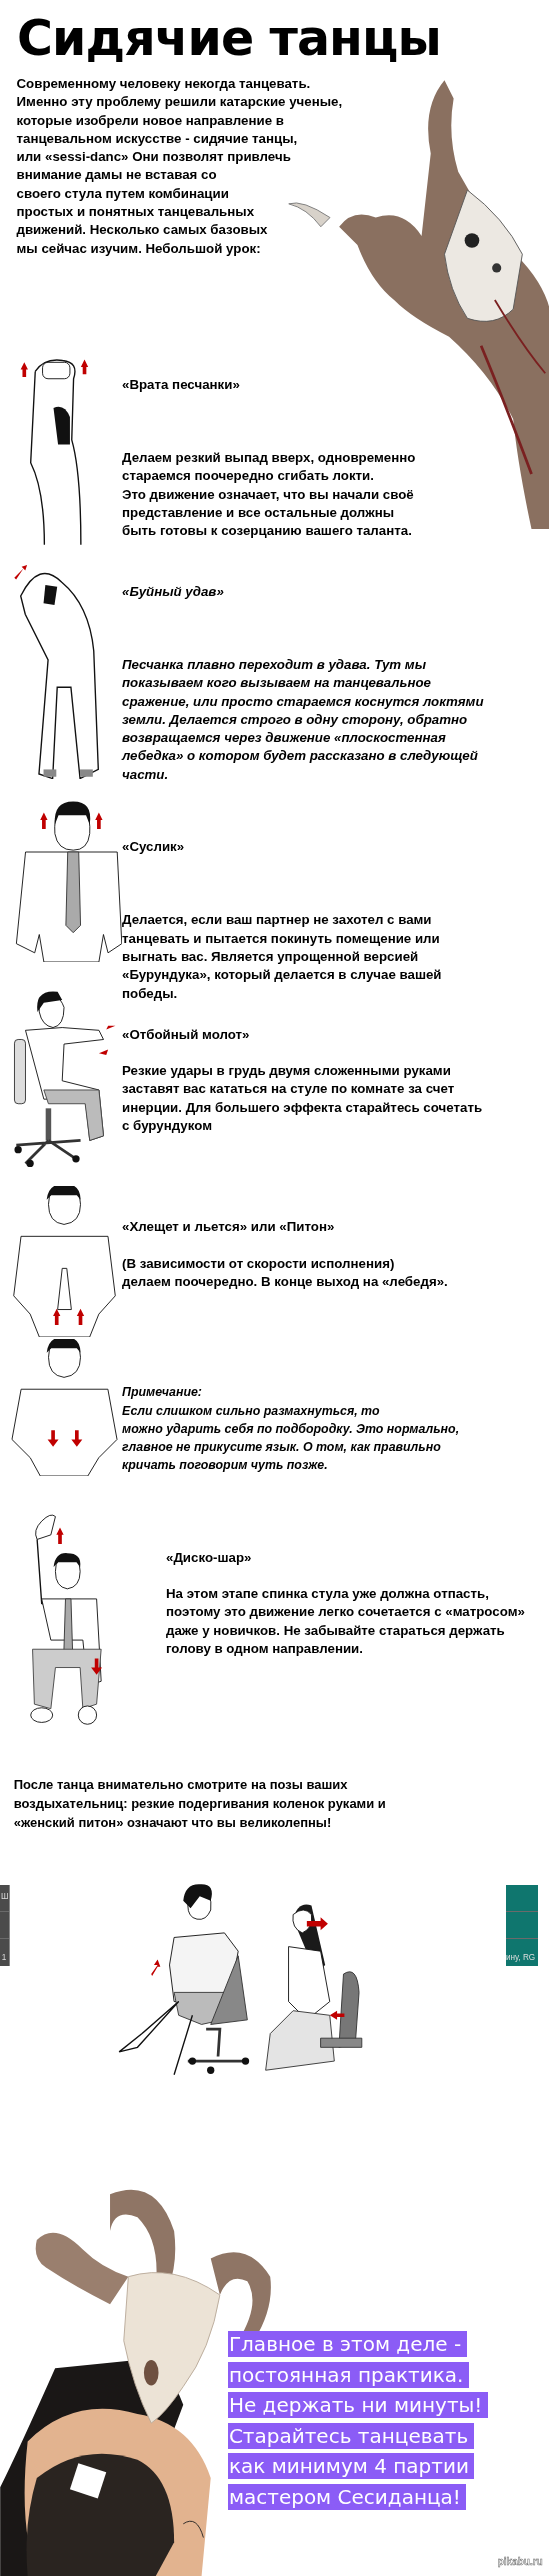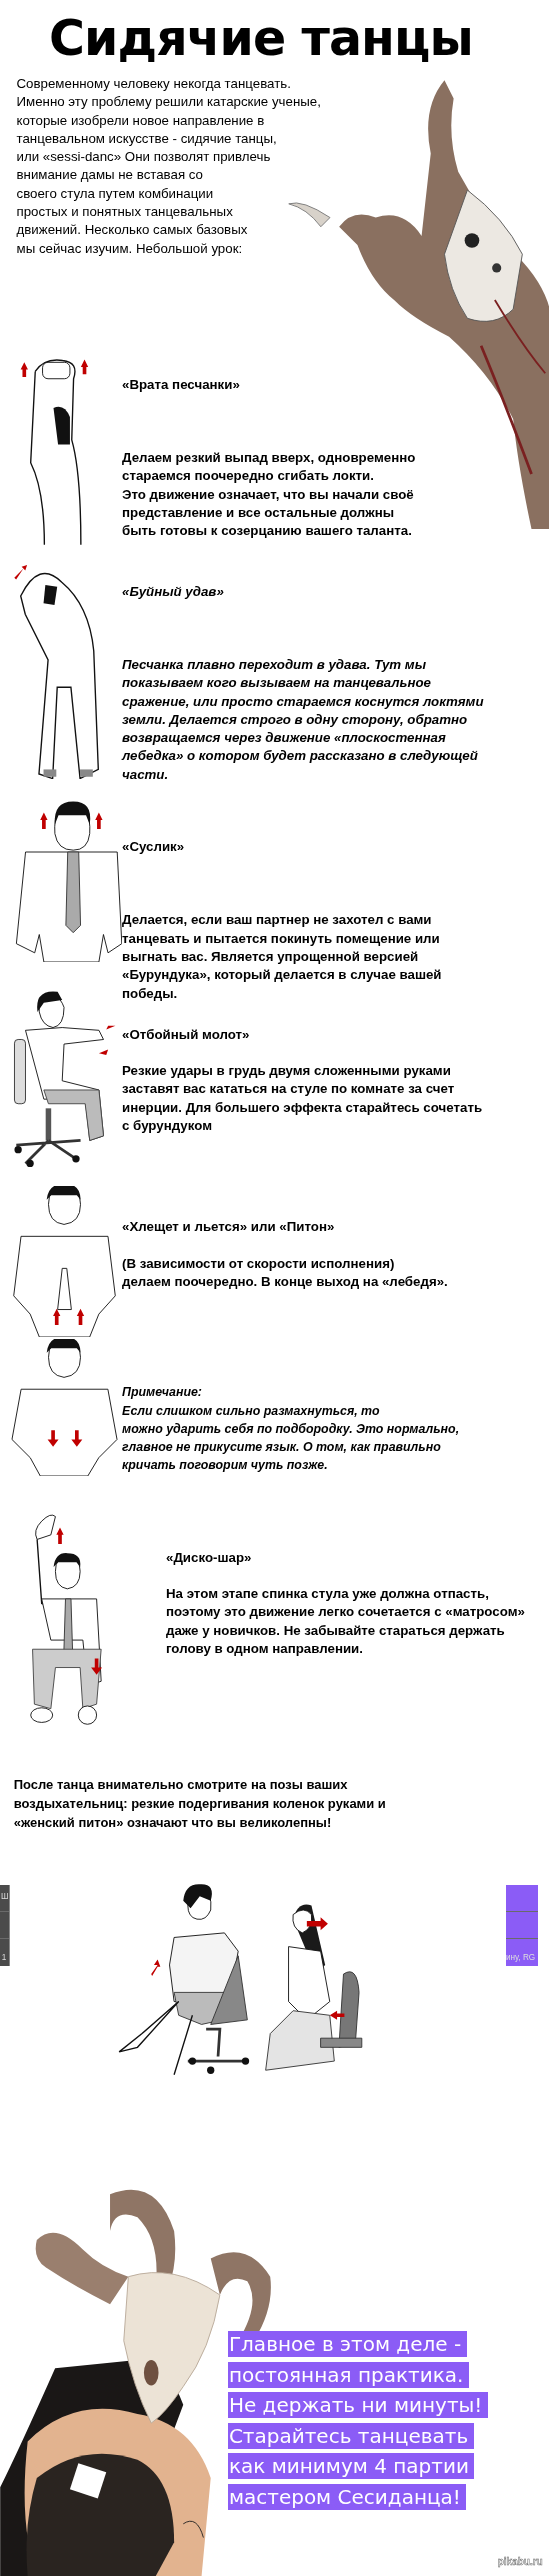--- a/index.html
+++ b/index.html
@@ -1,38 +1,38 @@
 <!DOCTYPE html>
 <html style="font-size:14.7px"><head>
   <meta charset="utf-8">
   <style>
     * { box-sizing: border-box; margin: 0; padding: 0; }
     html, body { width: 550px; background: #ffffff; }
     body { font-family: "Liberation Sans", "DejaVu Sans", sans-serif; color: #000; position: relative; height: 2576px; overflow: hidden; }
 
-    .title { position: absolute; left: 0; top: 9.2px; width: 458px; text-align: center; font-family: "DejaVu Sans", sans-serif; font-weight: bold; font-size: 49px; letter-spacing: -0.9px; line-height: 59px; margin-left: 32px; }
-
-    .intro { position: absolute; left: 16.5px; top: 75px; width: 385px; font-weight: normal; font-size: 13.3px; line-height: 18.3px; white-space: pre-line; }
+    .title { position: absolute; left: 0; top: 9.2px; width: 458px; text-align: center; font-family: "DejaVu Sans", sans-serif; font-weight: bold; font-size: 49px; letter-spacing: -0.9px; line-height: 59px; }
+
+    .intro { position: absolute; left: 16.5px; top: 75px; width: 385px; font-weight: bold; font-size: 13.3px; line-height: 18.3px; white-space: pre-line; }
 
     
     .fig-skull-man { position: absolute; left: 284px; top: 71px; width: 266px; height: 458px; }
 
     .move { position: absolute; left: 0; width: 550px; }
     .move .pic { position: absolute; left: 7.3px; }
     .move .text { position: absolute; left: 122px; width: 421px; font-weight: bold; font-size: 13.3px; line-height: 18.3px; white-space: pre-line; }
     .move .name { display: block; }
     .move .gap { display: block; height: 18.3px; }
     .italic { font-style: italic; }
 
     .outro { position: absolute; left: 13.7px; top: 1775px; width: 513px; font-weight: bold; font-size: 13px; line-height: 19px; white-space: pre-line; }
 
     .women { position: absolute; left: 110px; top: 1864px; width: 293px; height: 211px; }
 
     .frag-left { position: absolute; left: 0; top: 1885px; width: 10px; height: 81px; background: #4b4b4b; border-right: 0.9px solid #888; }
-    .frag-right { position: absolute; left: 506px; top: 1885px; width: 32px; height: 81px; background: #8b5cf6; }
+    .frag-right { position: absolute; left: 506px; top: 1885px; width: 32px; height: 81px; background: #0f766e; }
     .frag-line { position: absolute; left: 0; right: 0; height: 0.9px; background: #6a6a6a; }
     .frag-text { position: absolute; bottom: 3.7px; font-size: 8.2px; color: #ddd; white-space: nowrap; }
 
     .fig-ram { position: absolute; left: 0; top: 2176px; width: 275px; height: 400px; }
 
     .final { position: absolute; left: 228px; top: 2331px; }
     .final-line { display: block; width: max-content; background: #8b5cf6; color: #fff; font-family: "DejaVu Sans", sans-serif; font-size: 20px; line-height: 26px; padding: 0 5.5px 0 0.9px; margin-bottom: 4.6px; }
 
     .watermark { position: absolute; right: 7.3px; top: 2556px; font-size: 10px; color: #fff; -webkit-text-stroke: 0.5px #666; font-weight: bold; }
   </style>

